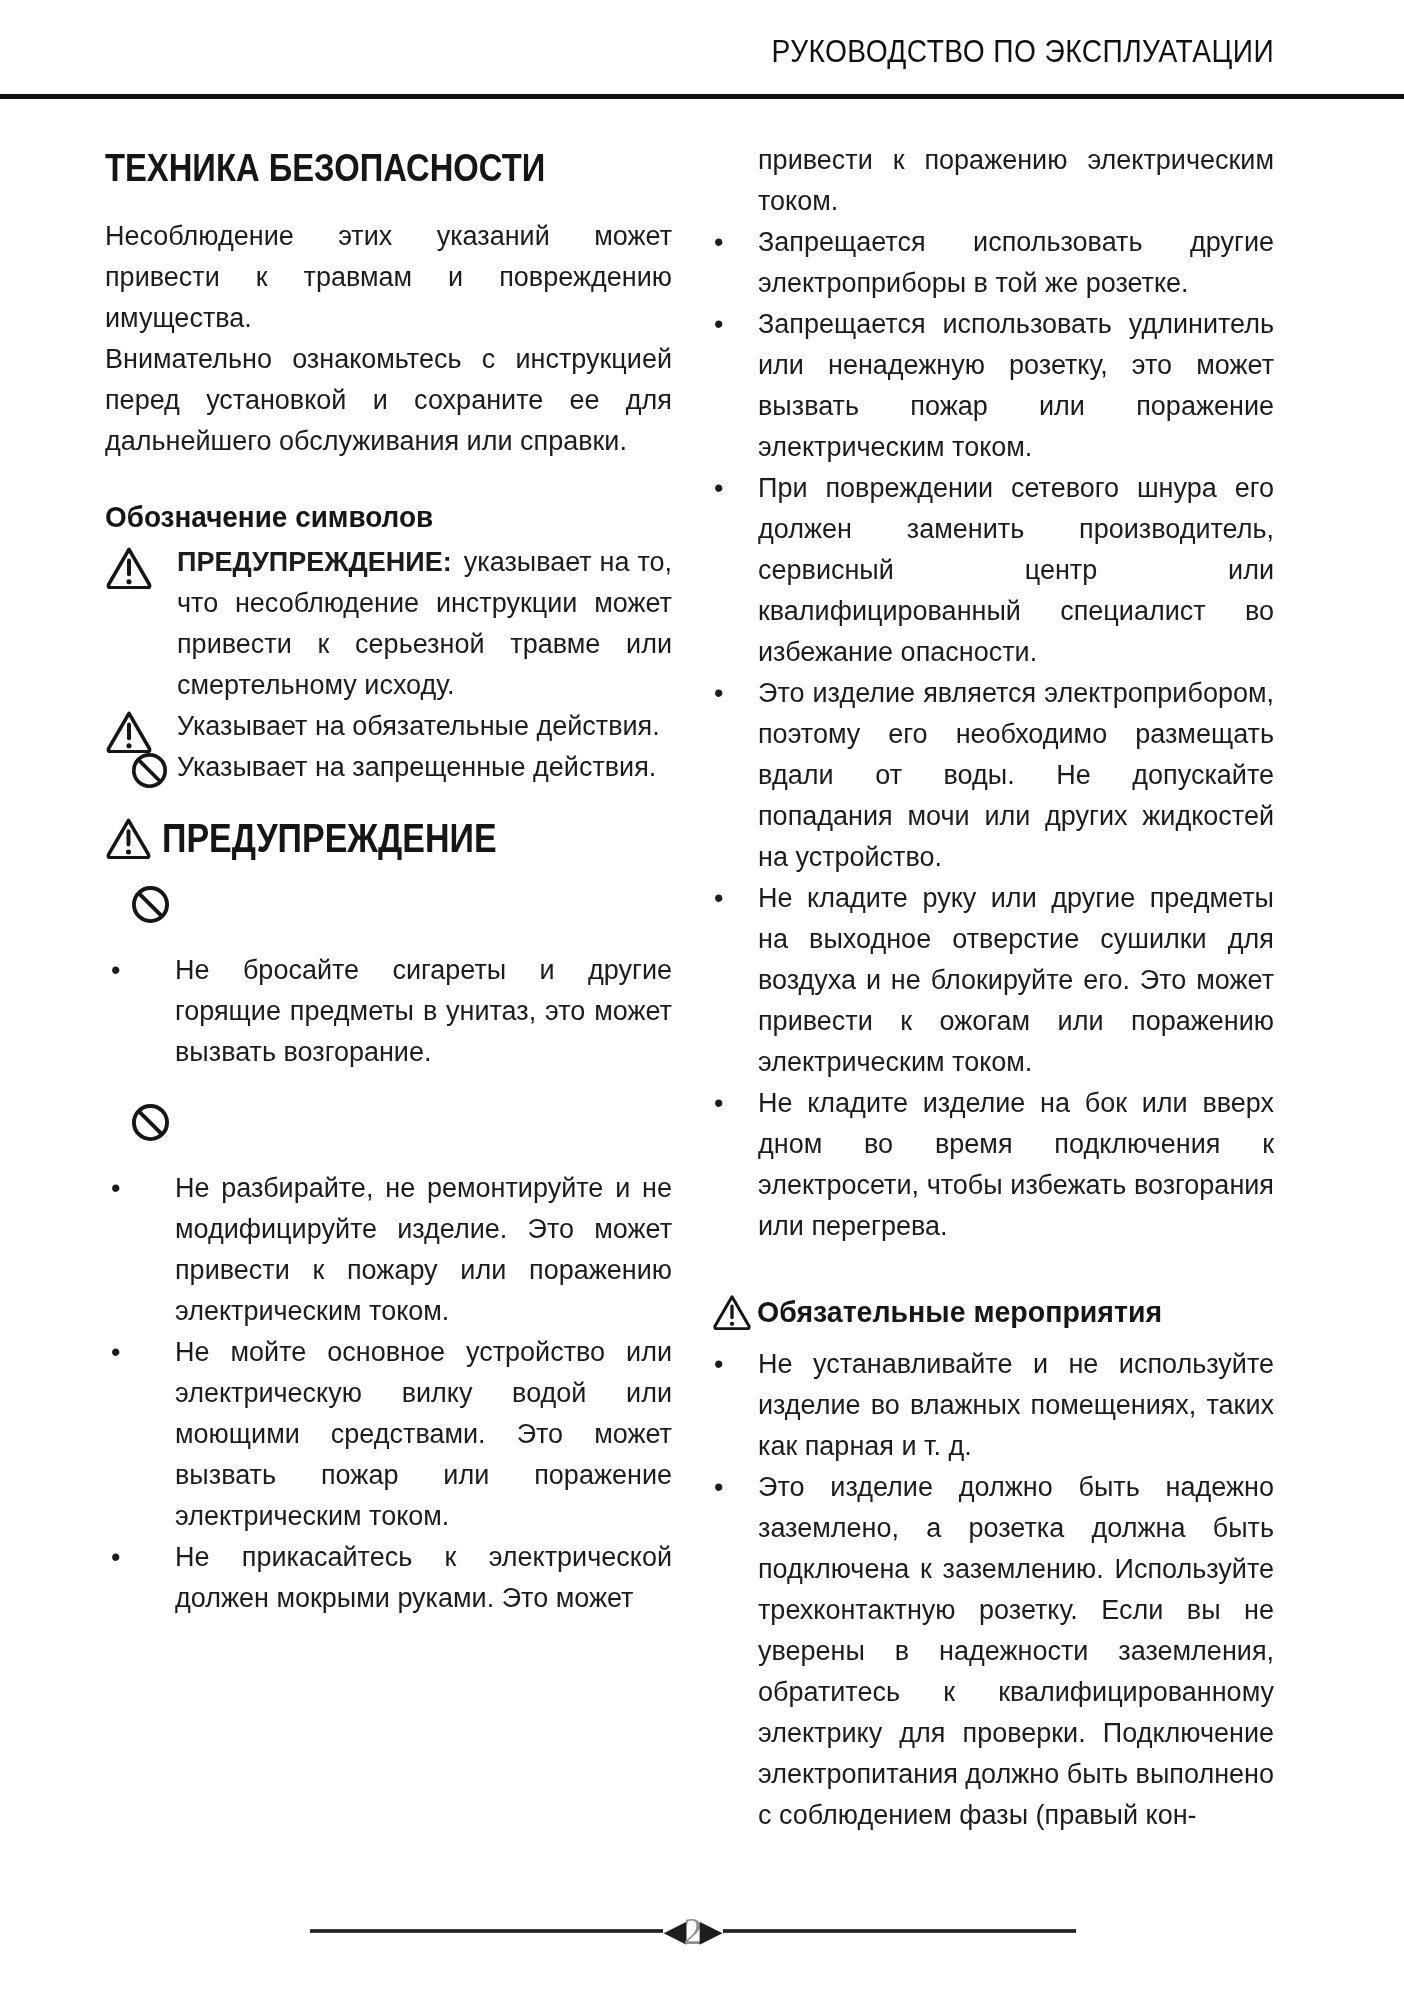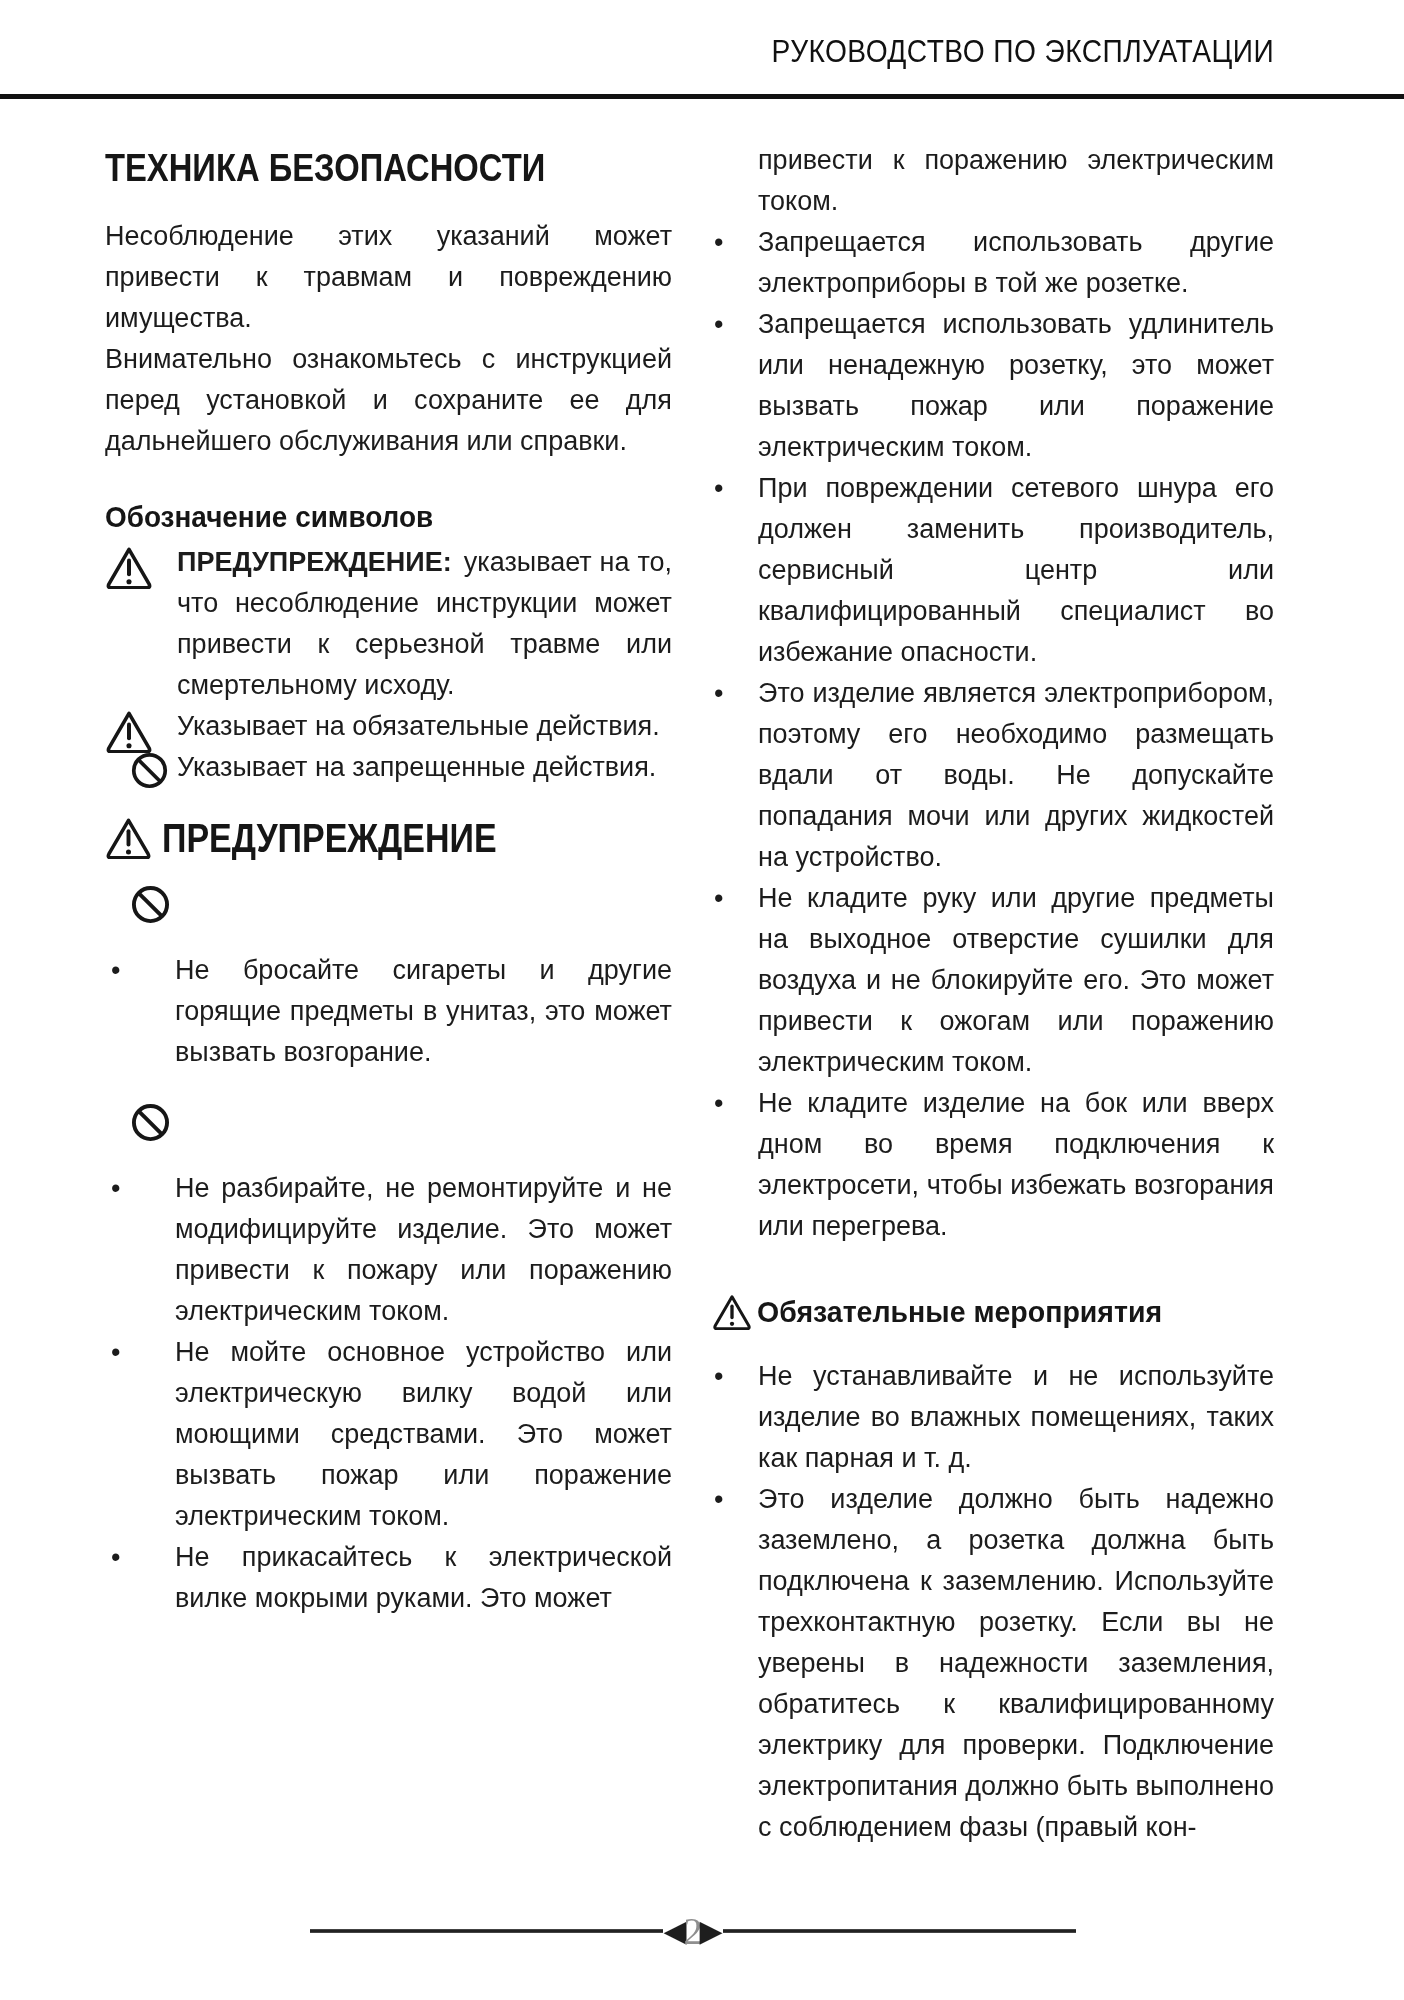--- a/index.html
+++ b/index.html
@@ -58,21 +58,21 @@
   }
   
   .proh-standalone{margin:26px 0 14px 26px;width:39px;height:39px;}
   
   .bullet-item{position:relative;padding-left:70px;}
   .bullet-item .dot{position:absolute;left:6px;top:0;}
   .col.right .bullet-item{padding-left:44px;}
   .col.right .bullet-item .dot{left:0;}
   .cont{padding-left:44px;}
   
-  .mand-header{display:flex;align-items:center;gap:5px;margin:44px 0 24px;margin-left:-2px;}
+  .mand-header{display:flex;align-items:center;gap:5px;margin:44px 0 12px;margin-left:-2px;}
   .mand-header .icon-tri{width:40px;height:37px;flex:0 0 auto;}
   .mand-header .mand-title{
     font-size:30px;font-weight:700;color:#161616;
     transform:scaleX(.95);transform-origin:left center;white-space:nowrap;
   }
   
   .footer{
     position:absolute;left:310px;top:1912px;width:766px;
     display:flex;align-items:center;
   }
@@ -156,21 +156,21 @@
       <div class="bullet-item just">
         <span class="dot">•</span>
         <p class="just">Не разбирайте, не ремонтируйте и не модифицируйте изделие. Это может привести к пожару или поражению электрическим током.</p>
       </div>
       <div class="bullet-item just">
         <span class="dot">•</span>
         <p class="just">Не мойте основное устройство или электрическую вилку водой или моющими средствами. Это может вызвать пожар или поражение электрическим током.</p>
       </div>
       <div class="bullet-item just">
         <span class="dot">•</span>
-        <p class="just">Не прикасайтесь к электрической вилке мокрыми руками. Это может</p>
+        <p class="just">Не прикасайтесь к электрической должен мокрыми руками. Это может</p>
       </div>
 
     </div>
 
     <div class="col right">
 
       <p class="cont just">привести к поражению электрическим током.</p>
 
       <div class="bullet-item just">
         <span class="dot">•</span>

